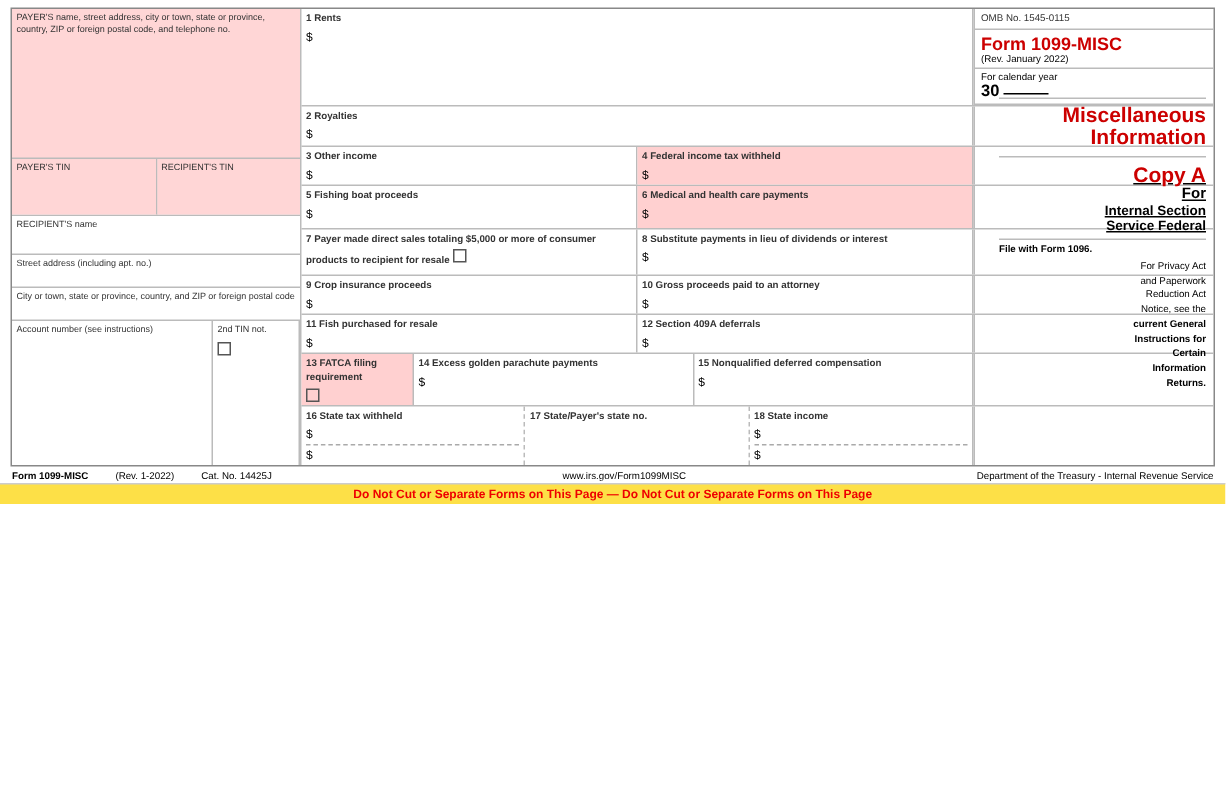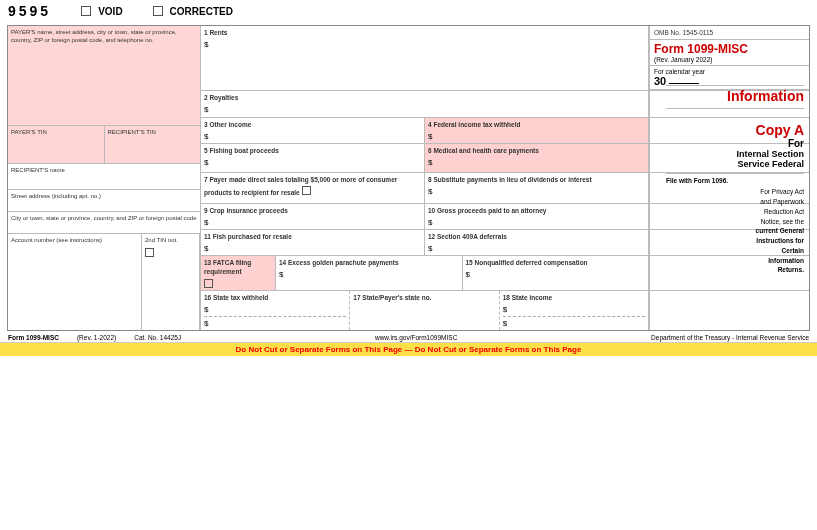--- a/index.html
+++ b/index.html
@@ -107,31 +107,20 @@
     .omb-inner { padding: 2px 4px; border-bottom: 1px solid #bbb; }
     .form-name-inner { padding: 2px 4px; border-bottom: 1px solid #bbb; display: flex; flex-direction: column; }
     .calendar-inner { padding: 2px 4px; border-bottom: 1px solid #bbb; }
 
   </style>
 </head>
 <body>
 
 <div class="page">
 
-  <div style="display:flex; align-items:center; padding:3px 8px 1px 8px; gap:30px; background:#fff;">
-    <span class="form-number" style="font-size:14px;font-weight:bold;letter-spacing:3px;">9595</span>
-    <div class="void-area">
-      <span class="checkbox"></span>
-      <span style="font-size:10px;font-weight:bold;margin-left:3px;">VOID</span>
-    </div>
-    <div class="corrected-area">
-      <span class="checkbox"></span>
-      <span style="font-size:10px;font-weight:bold;margin-left:3px;">CORRECTED</span>
-    </div>
-  </div>
 
   <div class="outer">
     <div class="form-body">
 
       <div class="payer-col" style="display:flex;flex-direction:column;">
 
         <div class="payer-main pink-bg" style="padding:2px 3px; flex:1; border-bottom:1px solid #bbb;">
           <span class="lbl">PAYER'S name, street address, city or town, state or province, country, ZIP or foreign postal code, and telephone no.</span>
         </div>
 
@@ -292,23 +281,24 @@
           <div style="width:160px; border-left:1px solid #bbb;"></div>
         </div>
 
       </div>
 
     </div>
 
   <div style="position: absolute; right: 0px; top: 0px; width: 148px; height: 100%; padding: 3px 5px; display: flex; flex-direction: column; pointer-events: none; z-index: 10;">
       <div style="height:56px;"></div>
       <div style="border-top:1px solid #bbb;padding-top:3px;">
+        <div style="font-size:14px;font-weight:bold;color:#c00;text-align:right;line-height:1.1;">Miscellaneous</div>
         <div style="font-size:14px;font-weight:bold;color:#c00;text-align:right;line-height:1.1;">Information</div>
       </div>
-      <div style="margin-top:4px;border-top:1px solid #bbb;padding-top:13px;">
+      <div style="margin-top:4px;border-top:1px solid #bbb;padding-top:3px;text-decoration:underline;">
         <div style="font-size:14px;font-weight:bold;color:#c00;text-align:right;">Copy A</div>
         <div style="font-size:10px;font-weight:bold;text-align:right;">For</div>
         <div style="font-size:9px;font-weight:bold;text-align:right;">Internal Section</div>
         <div style="font-size:9px;font-weight:bold;text-align:right;">Service Federal</div>
       </div>
       <div style="margin-top:4px;border-top:1px solid #bbb;padding-top:3px;">
         <div style="font-size:6.5px;font-weight:bold;margin-bottom:3px;">File with Form 1096.</div>
         <div style="font-size:6.5px;line-height:1.5;text-align:right;">
           For Privacy Act<br>
           and Paperwork<br>

